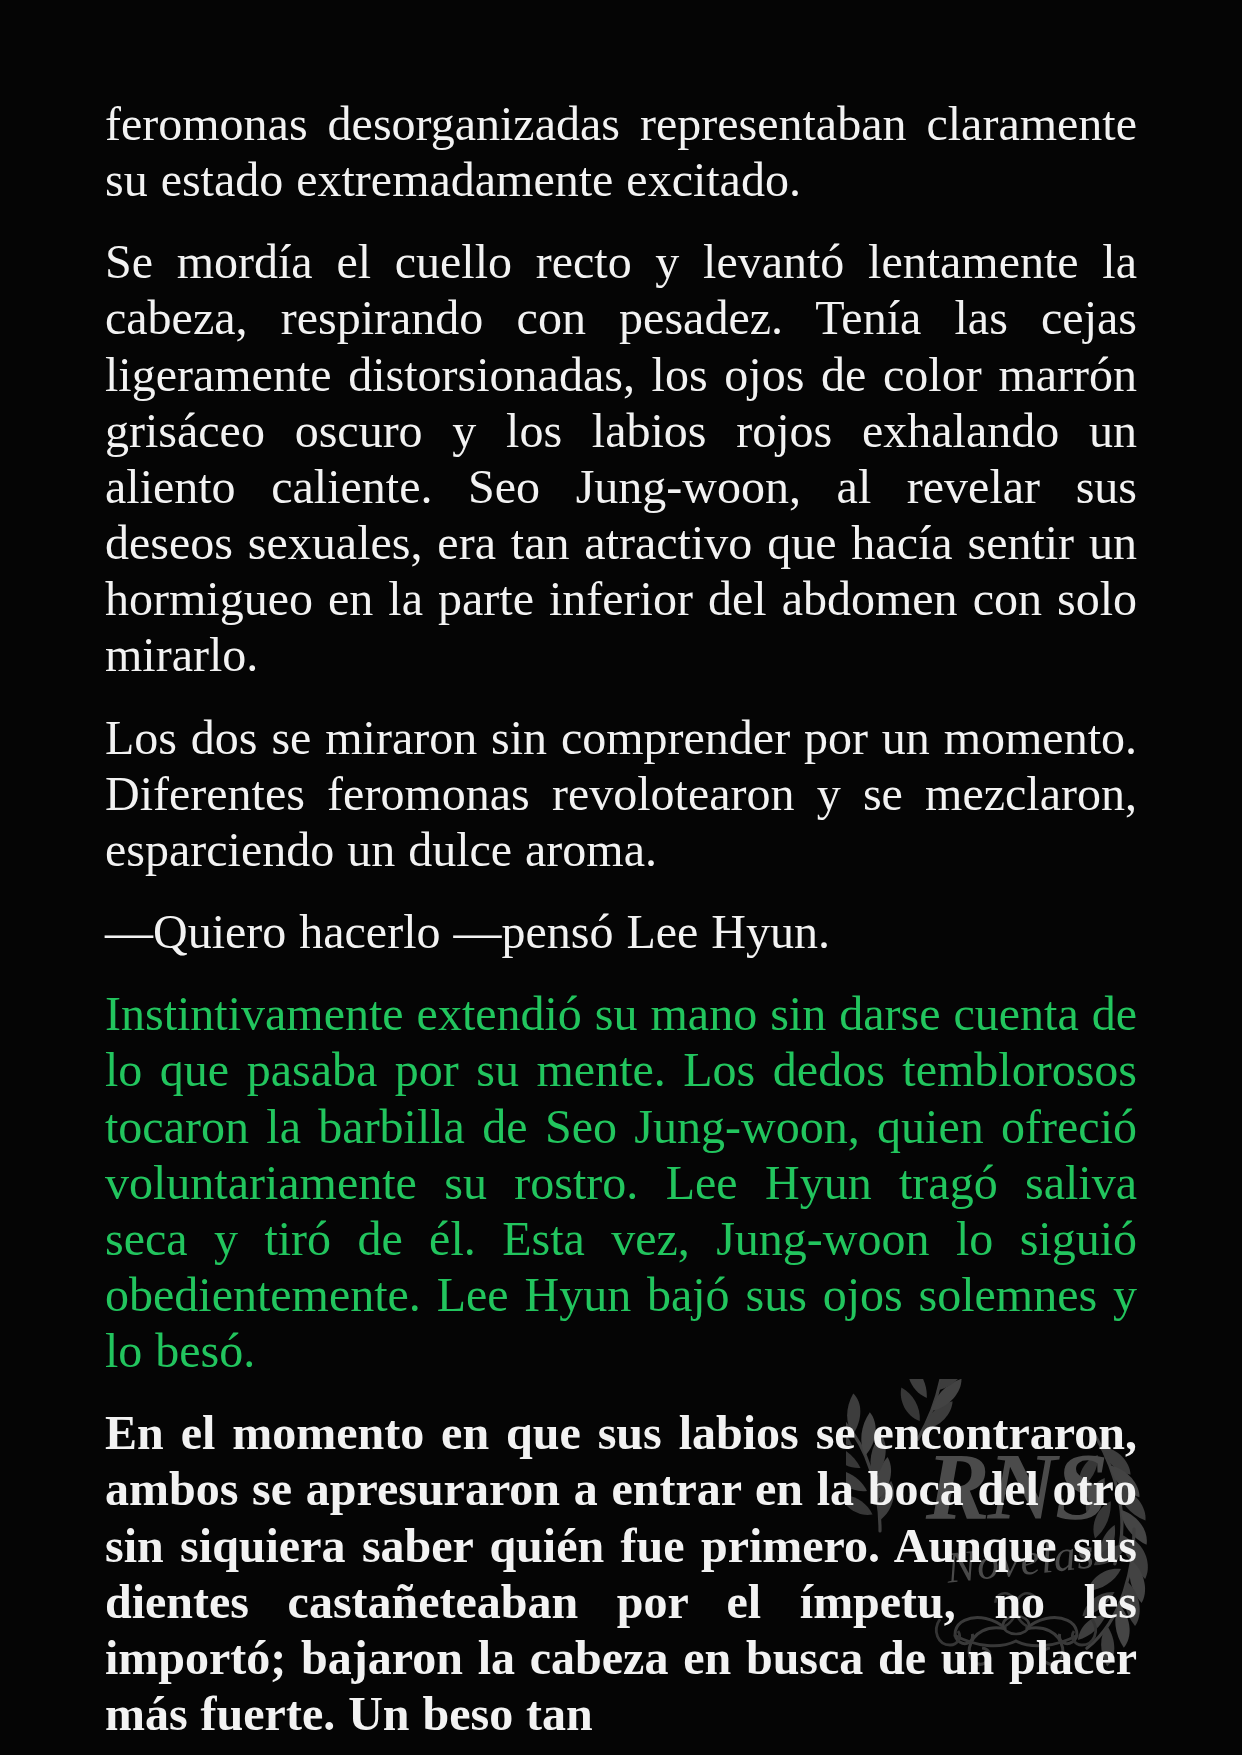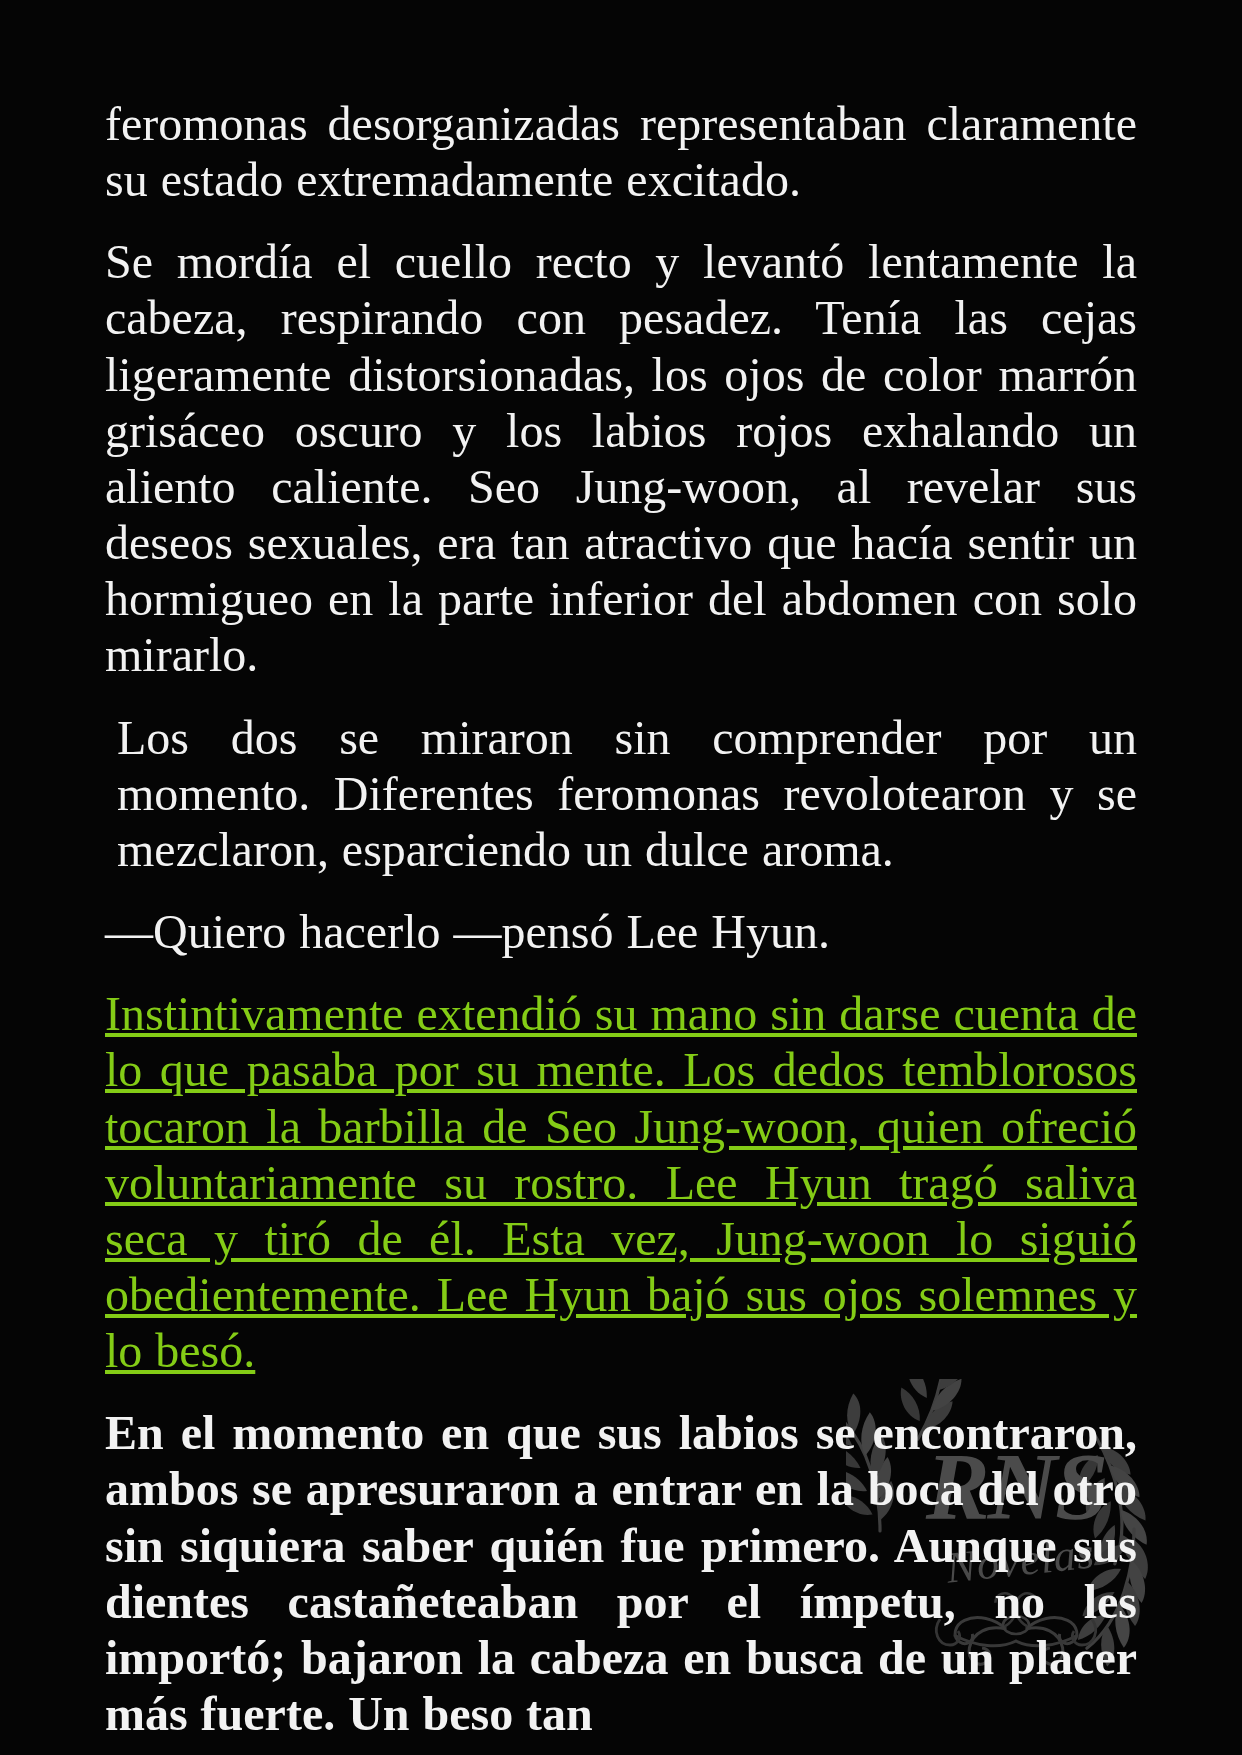--- a/index.html
+++ b/index.html
@@ -134,19 +134,19 @@
       </g>
 
       <text class="wm-text-rns" x="170" y="140" text-anchor="middle">RNS</text>
       <text class="wm-text-nov" x="176" y="196" text-anchor="middle" transform="rotate(-6 176 196)">Novelas</text>
     </svg>
   </div>
 
   <div id="content">
     <p class="para" style="color: rgb(242, 242, 242);">feromonas desorganizadas representaban claramente su estado extremadamente excitado.</p>
     <p class="para" style="color: rgb(242, 242, 242);">Se mordía el cuello recto y levantó lentamente la cabeza, respirando con pesadez. Tenía las cejas ligeramente distorsionadas, los ojos de color marrón grisáceo oscuro y los labios rojos exhalando un aliento caliente. Seo Jung-woon, al revelar sus deseos sexuales, era tan atractivo que hacía sentir un hormigueo en la parte inferior del abdomen con solo mirarlo.</p>
-    <p class="para" style="color: rgb(242, 242, 242); margin-left: 12px;">Los dos se miraron sin comprender por un momento. Diferentes feromonas revolotearon y se mezclaron, esparciendo un dulce aroma.</p>
+    <p class="para" style="color: rgb(242, 242, 242);">Los dos se miraron sin comprender por un momento. Diferentes feromonas revolotearon y se mezclaron, esparciendo un dulce aroma.</p>
     <p class="para" style="color: rgb(242, 242, 242);">—Quiero hacerlo —pensó Lee Hyun.</p>
-    <p class="para" style="color: #84cc16; text-decoration: underline;">Instintivamente extendió su mano sin darse cuenta de lo que pasaba por su mente. Los dedos temblorosos tocaron la barbilla de Seo Jung-woon, quien ofreció voluntariamente su rostro. Lee Hyun tragó saliva seca y tiró de él. Esta vez, Jung-woon lo siguió obedientemente. Lee Hyun bajó sus ojos solemnes y lo besó.</p>
+    <p class="para" style="color: #22c55e;">Instintivamente extendió su mano sin darse cuenta de lo que pasaba por su mente. Los dedos temblorosos tocaron la barbilla de Seo Jung-woon, quien ofreció voluntariamente su rostro. Lee Hyun tragó saliva seca y tiró de él. Esta vez, Jung-woon lo siguió obedientemente. Lee Hyun bajó sus ojos solemnes y lo besó.</p>
     <p class="para last-clip" style="color: rgb(242, 242, 242);">En el momento en que sus labios se encontraron, ambos se apresuraron a entrar en la boca del otro sin siquiera saber quién fue primero. Aunque sus dientes castañeteaban por el ímpetu, no les importó; bajaron la cabeza en busca de un placer más fuerte. Un beso tan</p>
   </div>
 
 </div>
 
 </body></html>

